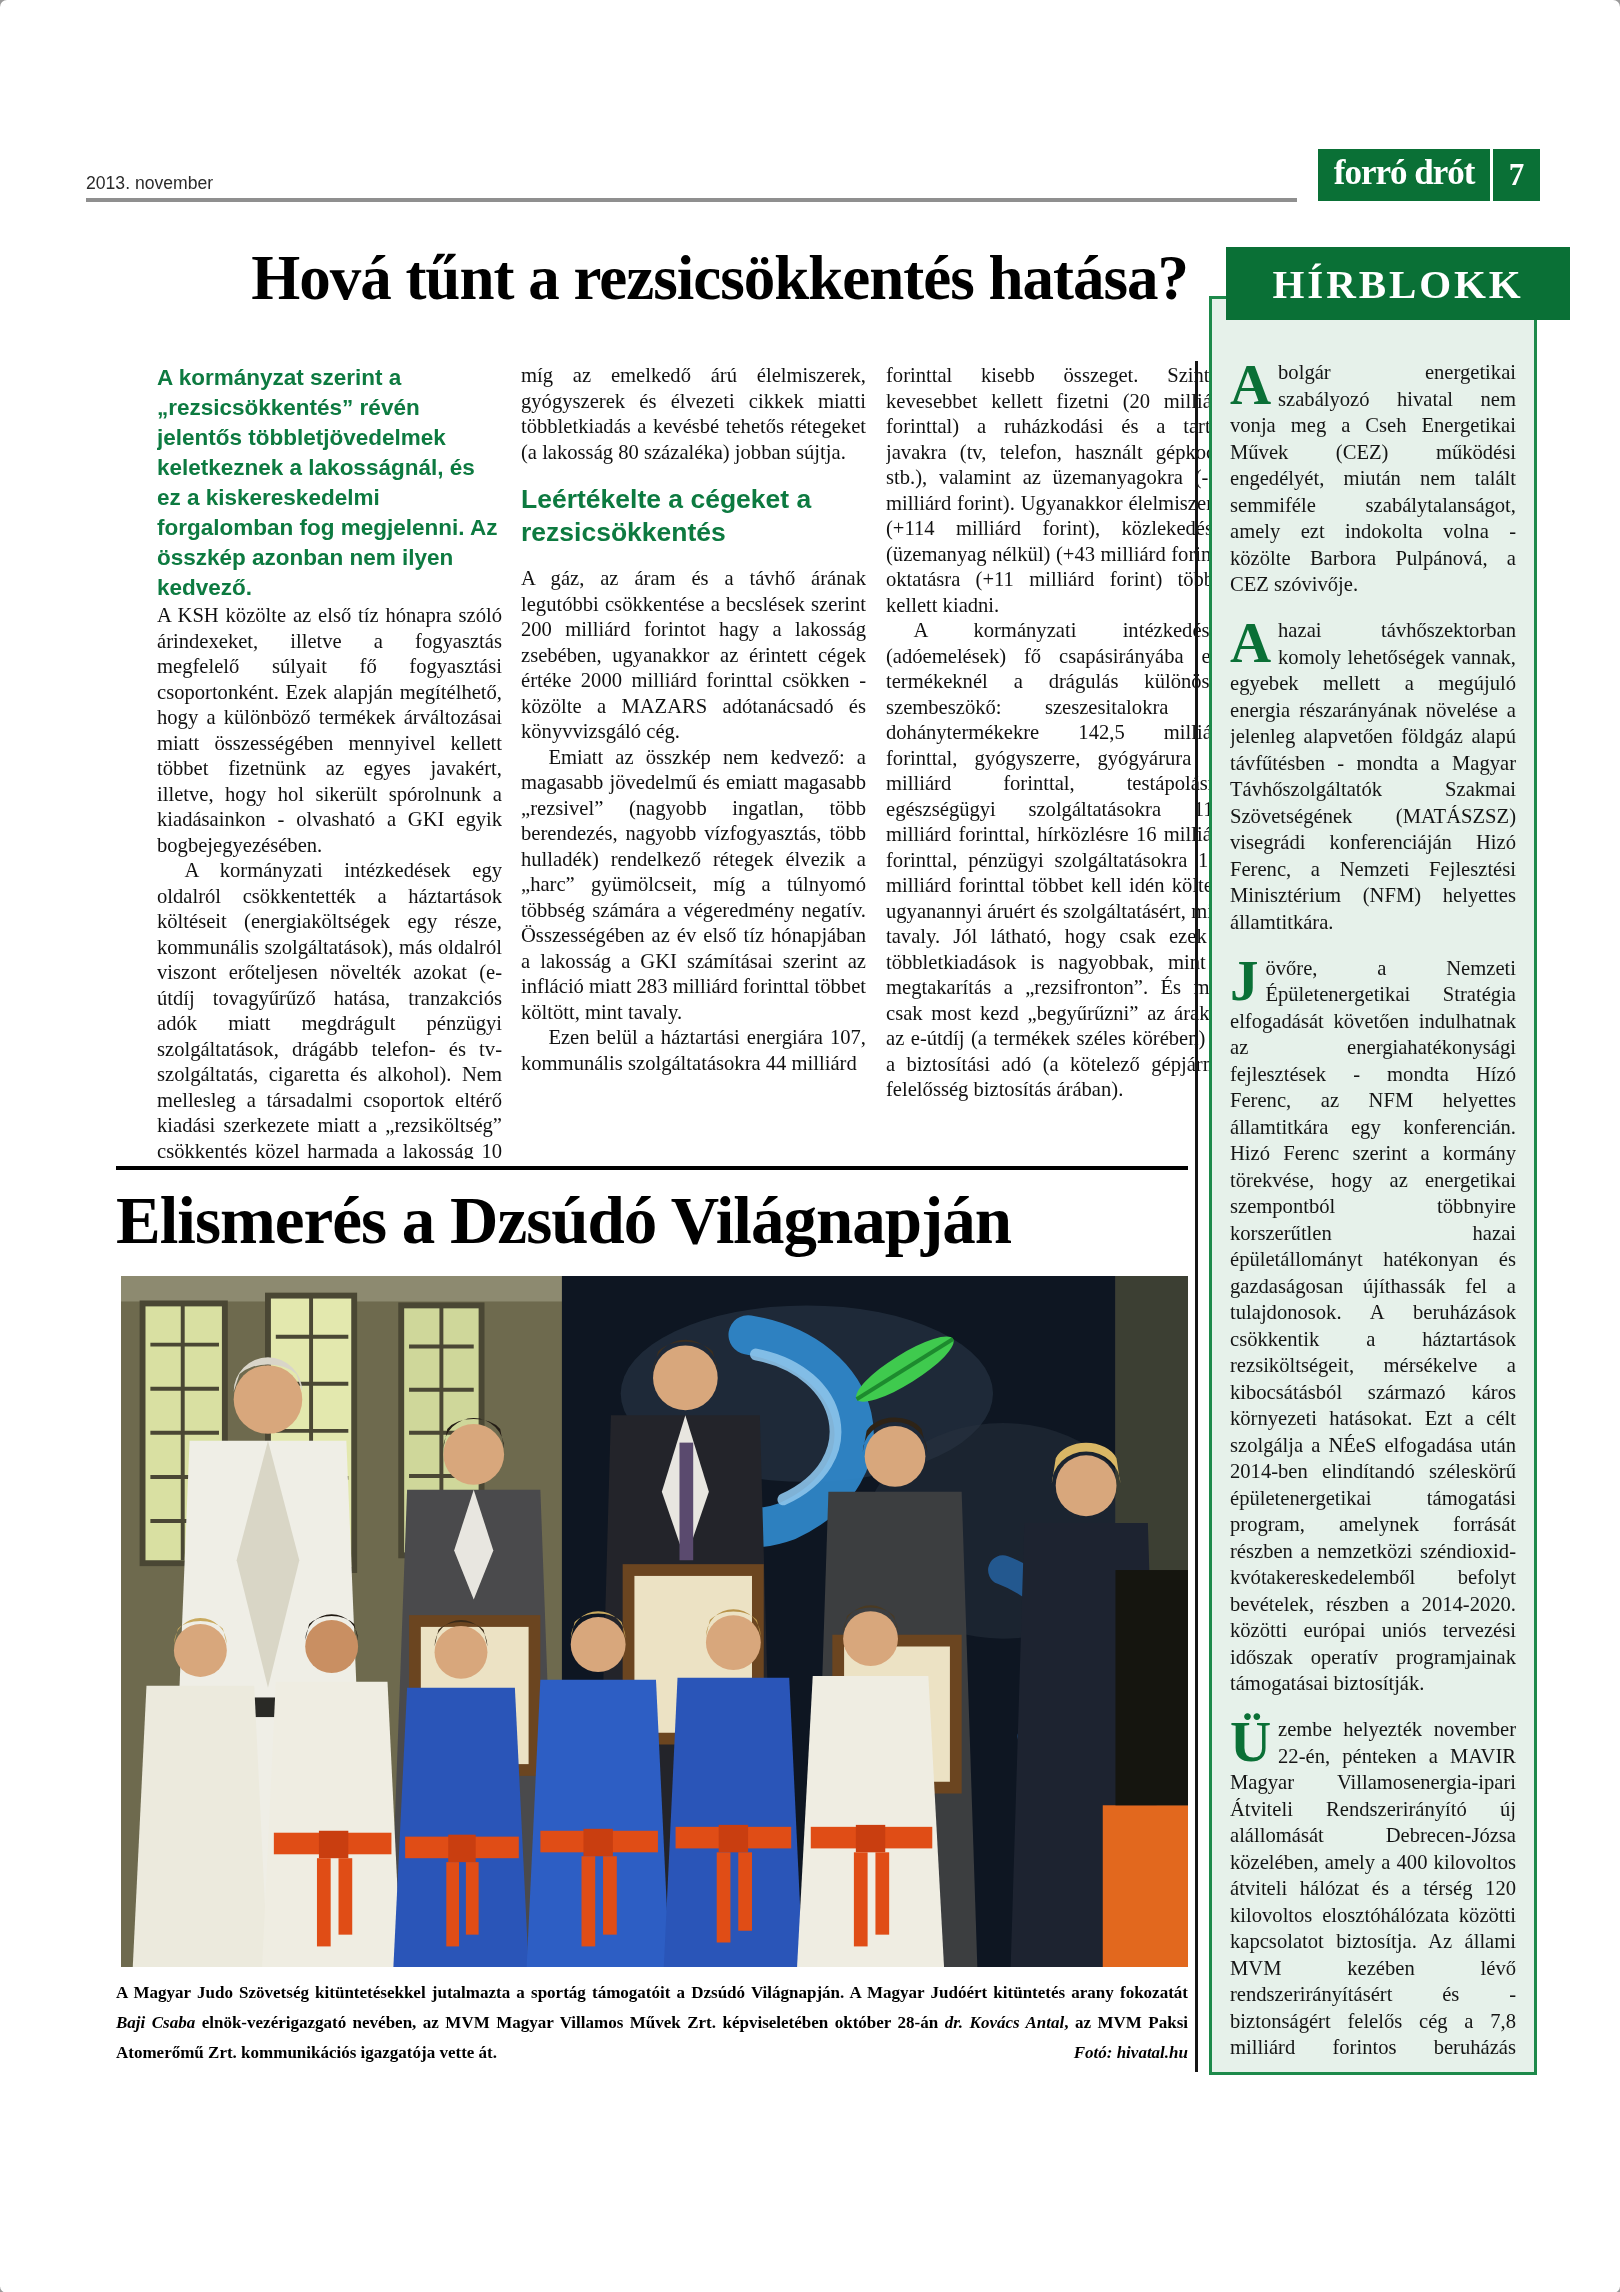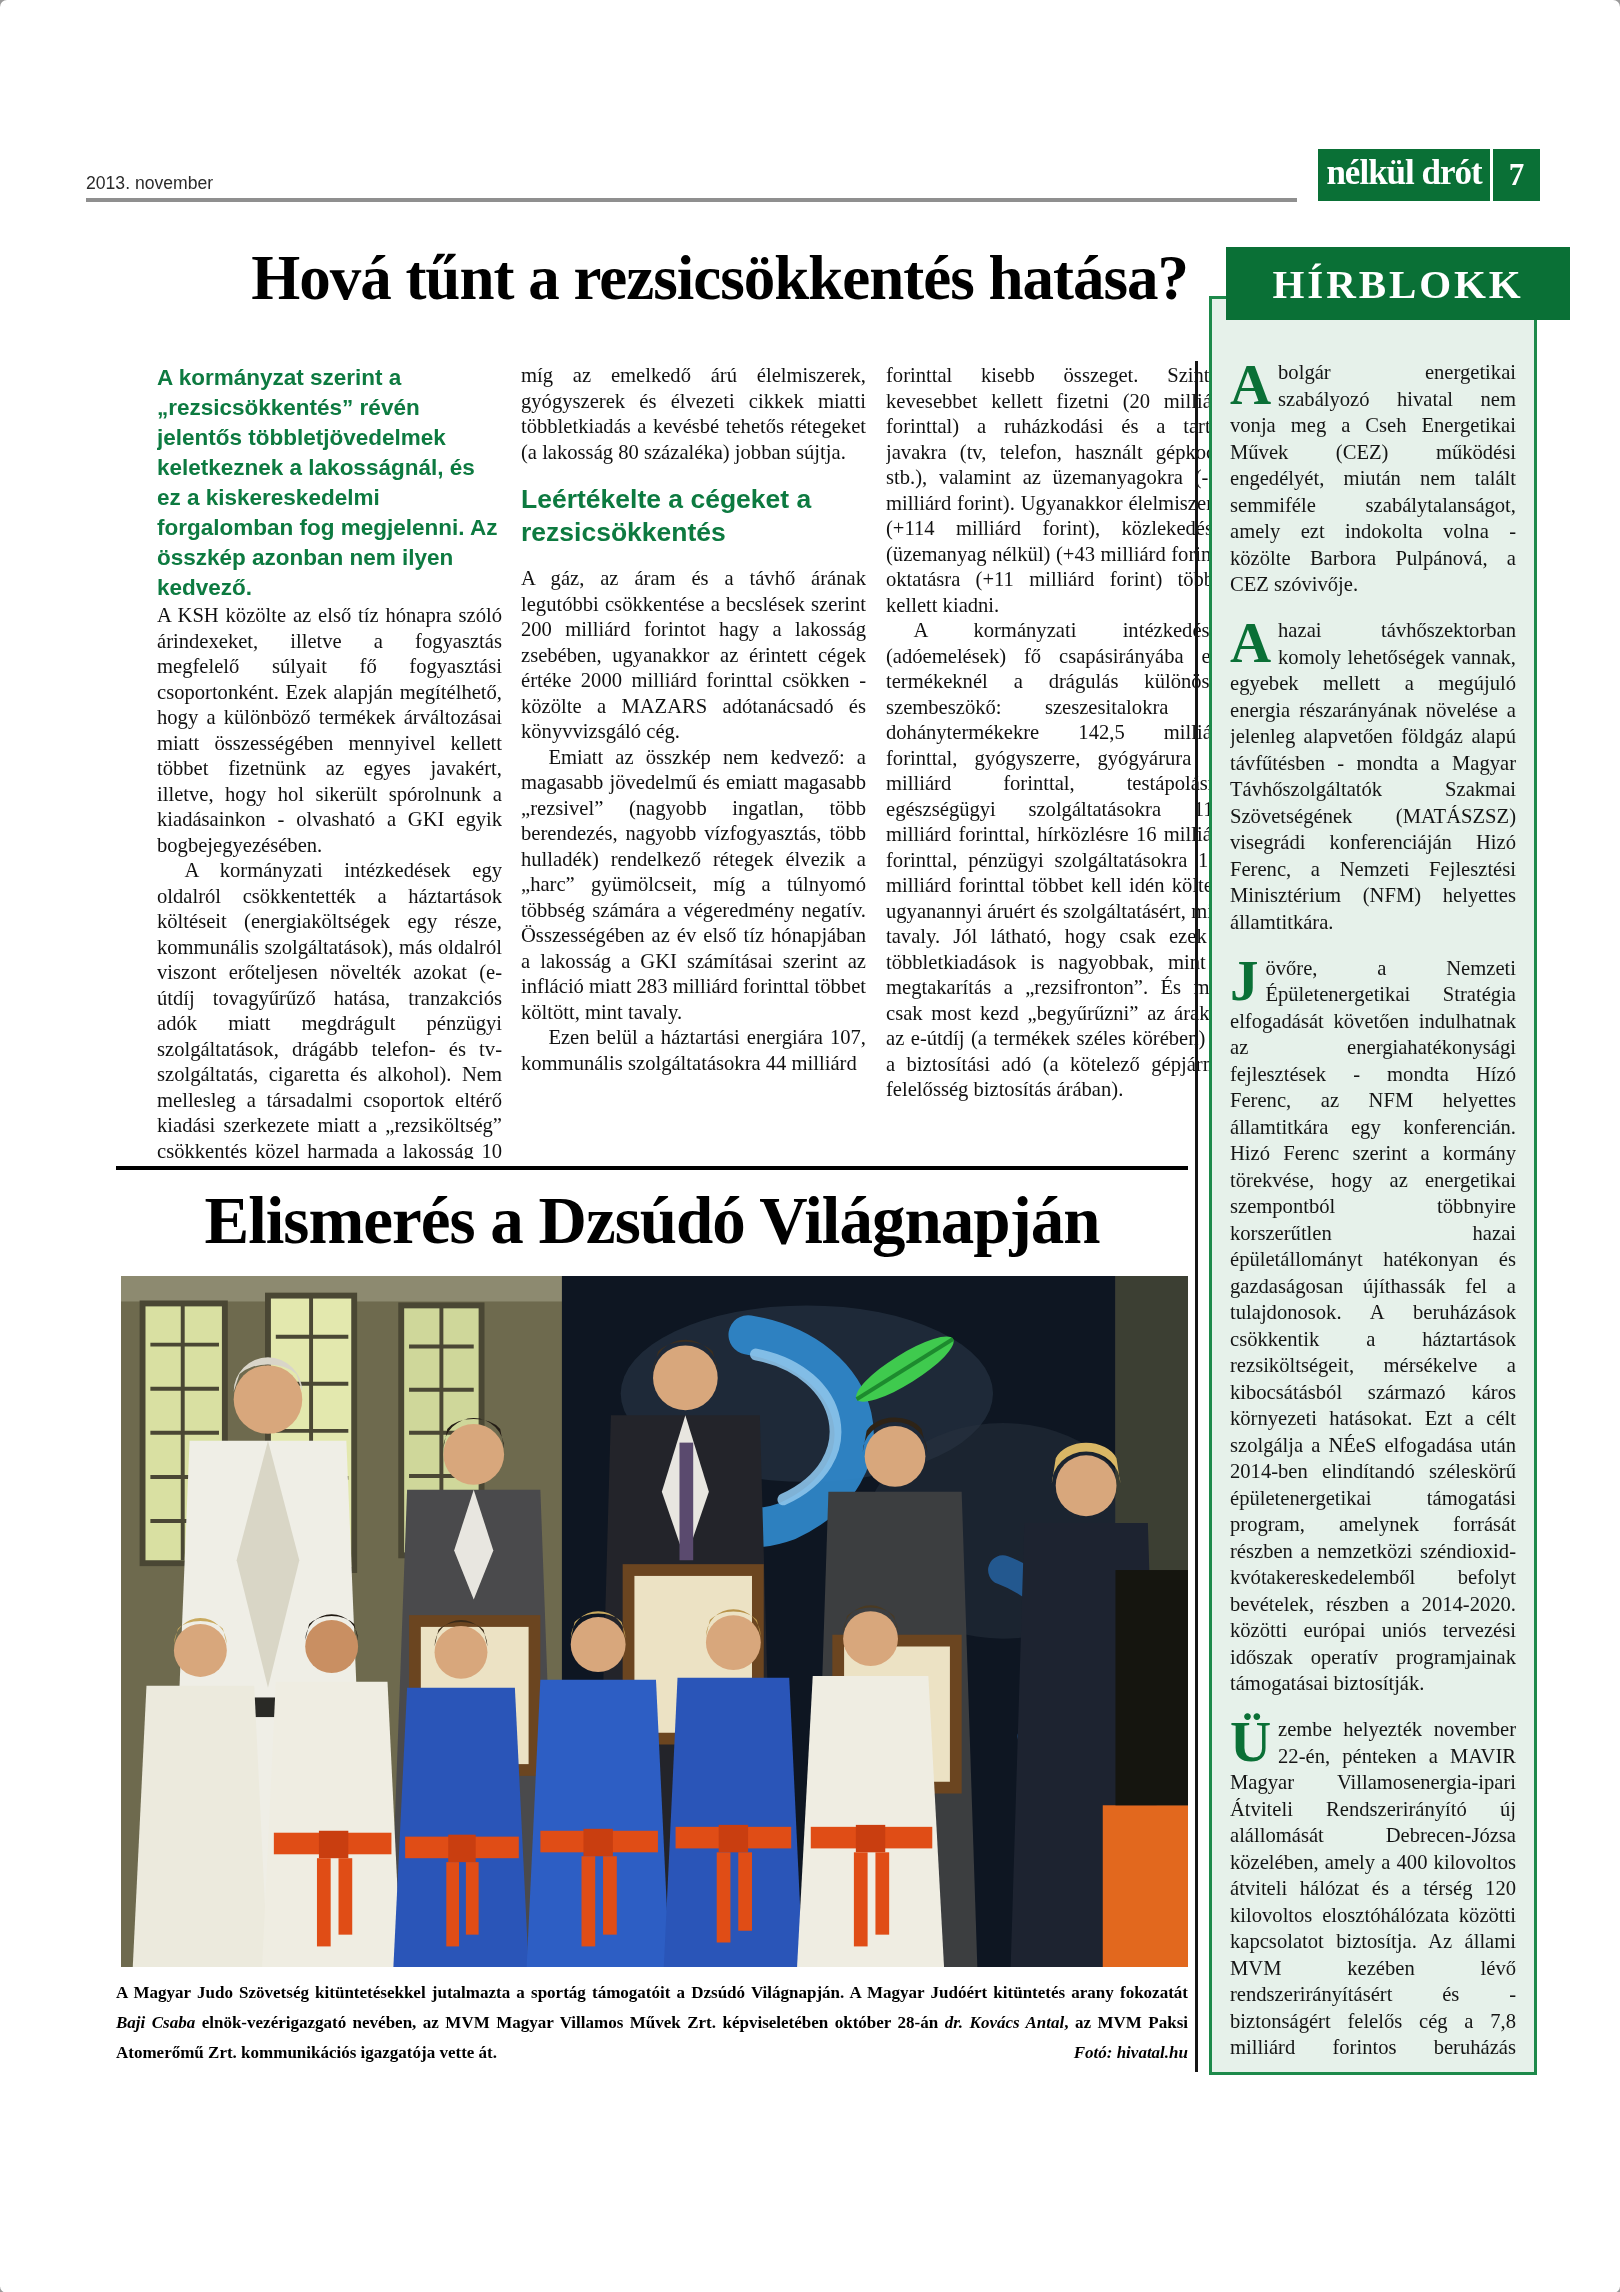--- a/index.html
+++ b/index.html
@@ -42,38 +42,38 @@
   .nb-title{position:absolute;left:1226px;top:247px;width:344px;height:73px;background:#0a7036;
     color:#fff;display:flex;align-items:center;justify-content:center;
     font-family:"Liberation Serif",serif;font-weight:bold;font-size:41px;letter-spacing:2.9px;}
   .nb-body{position:absolute;left:1230px;top:359px;width:286px;height:1701px;overflow:hidden;
     text-align:justify;font-size:20.6px;line-height:26.5px;color:#141414;}
   .nb-body p{margin:0 0 19.6px 0;}
   .dropcap{float:left;font-family:"Liberation Serif",serif;font-weight:600;color:#0a7036;
     font-size:57px;line-height:45px;margin:2.9px 6.9px 0 0;}
   
   .mid-rule{position:absolute;left:116px;top:1166px;width:1072px;height:3.9px;background:#000;}
-  .headline2{position:absolute;left:116px;top:1182px;width:1072px;text-align:center;
+  .headline2{position:absolute;left:116px;top:1182px;width:1072px;text-align:left;
     font-size:67px;font-weight:bold;letter-spacing:-1px;color:#000;}
   .photo{position:absolute;left:121px;top:1276px;width:1067px;height:691px;overflow:hidden;background:#3a3a32;}
   .photo svg{display:block;width:100%;height:100%;}
   .caption{position:absolute;left:116px;top:1978px;width:1072px;font-weight:bold;
     font-size:17px;line-height:30px;text-align:justify;color:#000;}
   .caption .it{font-style:italic;}
   .credit{position:absolute;right:0;bottom:0;font-style:italic;font-weight:bold;background:#fff;padding-left:13.7px;}
 </style>
 </head>
 <body>
 
 <div class="page">
 
   <div class="date">2013. november</div>
   <div class="header-rule"></div>
   <div class="brandbox">
-    <div class="brandname">nélkül drót</div>
+    <div class="brandname">forró drót</div>
     <div class="branddiv"></div>
     <div class="pagenum">7</div>
   </div>
 
   <div class="headline">Hová tűnt a rezsicsökkentés hatása?</div>
 
   <div class="col col1">
     <p class="lead">A kormányzat szerint a „rezsicsökkentés” révén jelentős többletjövedelmek keletkeznek a lakosságnál, és ez a kiskereskedelmi forgalomban fog megjelenni. Az összkép azonban nem ilyen kedvező.</p>
     <p>A KSH közölte az első tíz hónapra szóló árindexeket, illetve a fogyasztás megfelelő súlyait fő fogyasztási csoportonként. Ezek alapján megítélhető, hogy a különböző termékek árváltozásai miatt összességében mennyivel kellett többet fizetnünk az egyes javakért, illetve, hogy hol sikerült spórolnunk a kiadásainkon - olvasható a GKI egyik bogbejegyezésében.</p>
     <p class="ind">A kormányzati intézkedések egy oldalról csökkentették a háztartások költéseit (energiaköltségek egy része, kommunális szolgáltatások), más oldalról viszont erőteljesen növelték azokat (e-útdíj tovagyűrűző hatása, tranzakciós adók miatt megdrágult pénzügyi szolgáltatások, drágább telefon- és tv-szolgáltatás, cigaretta és alkohol). Nem mellesleg a társadalmi csoportok eltérő kiadási szerkezete miatt a „rezsiköltség” csökkentés közel harmada a lakosság 10 százalékánál „landolt”,</p>

